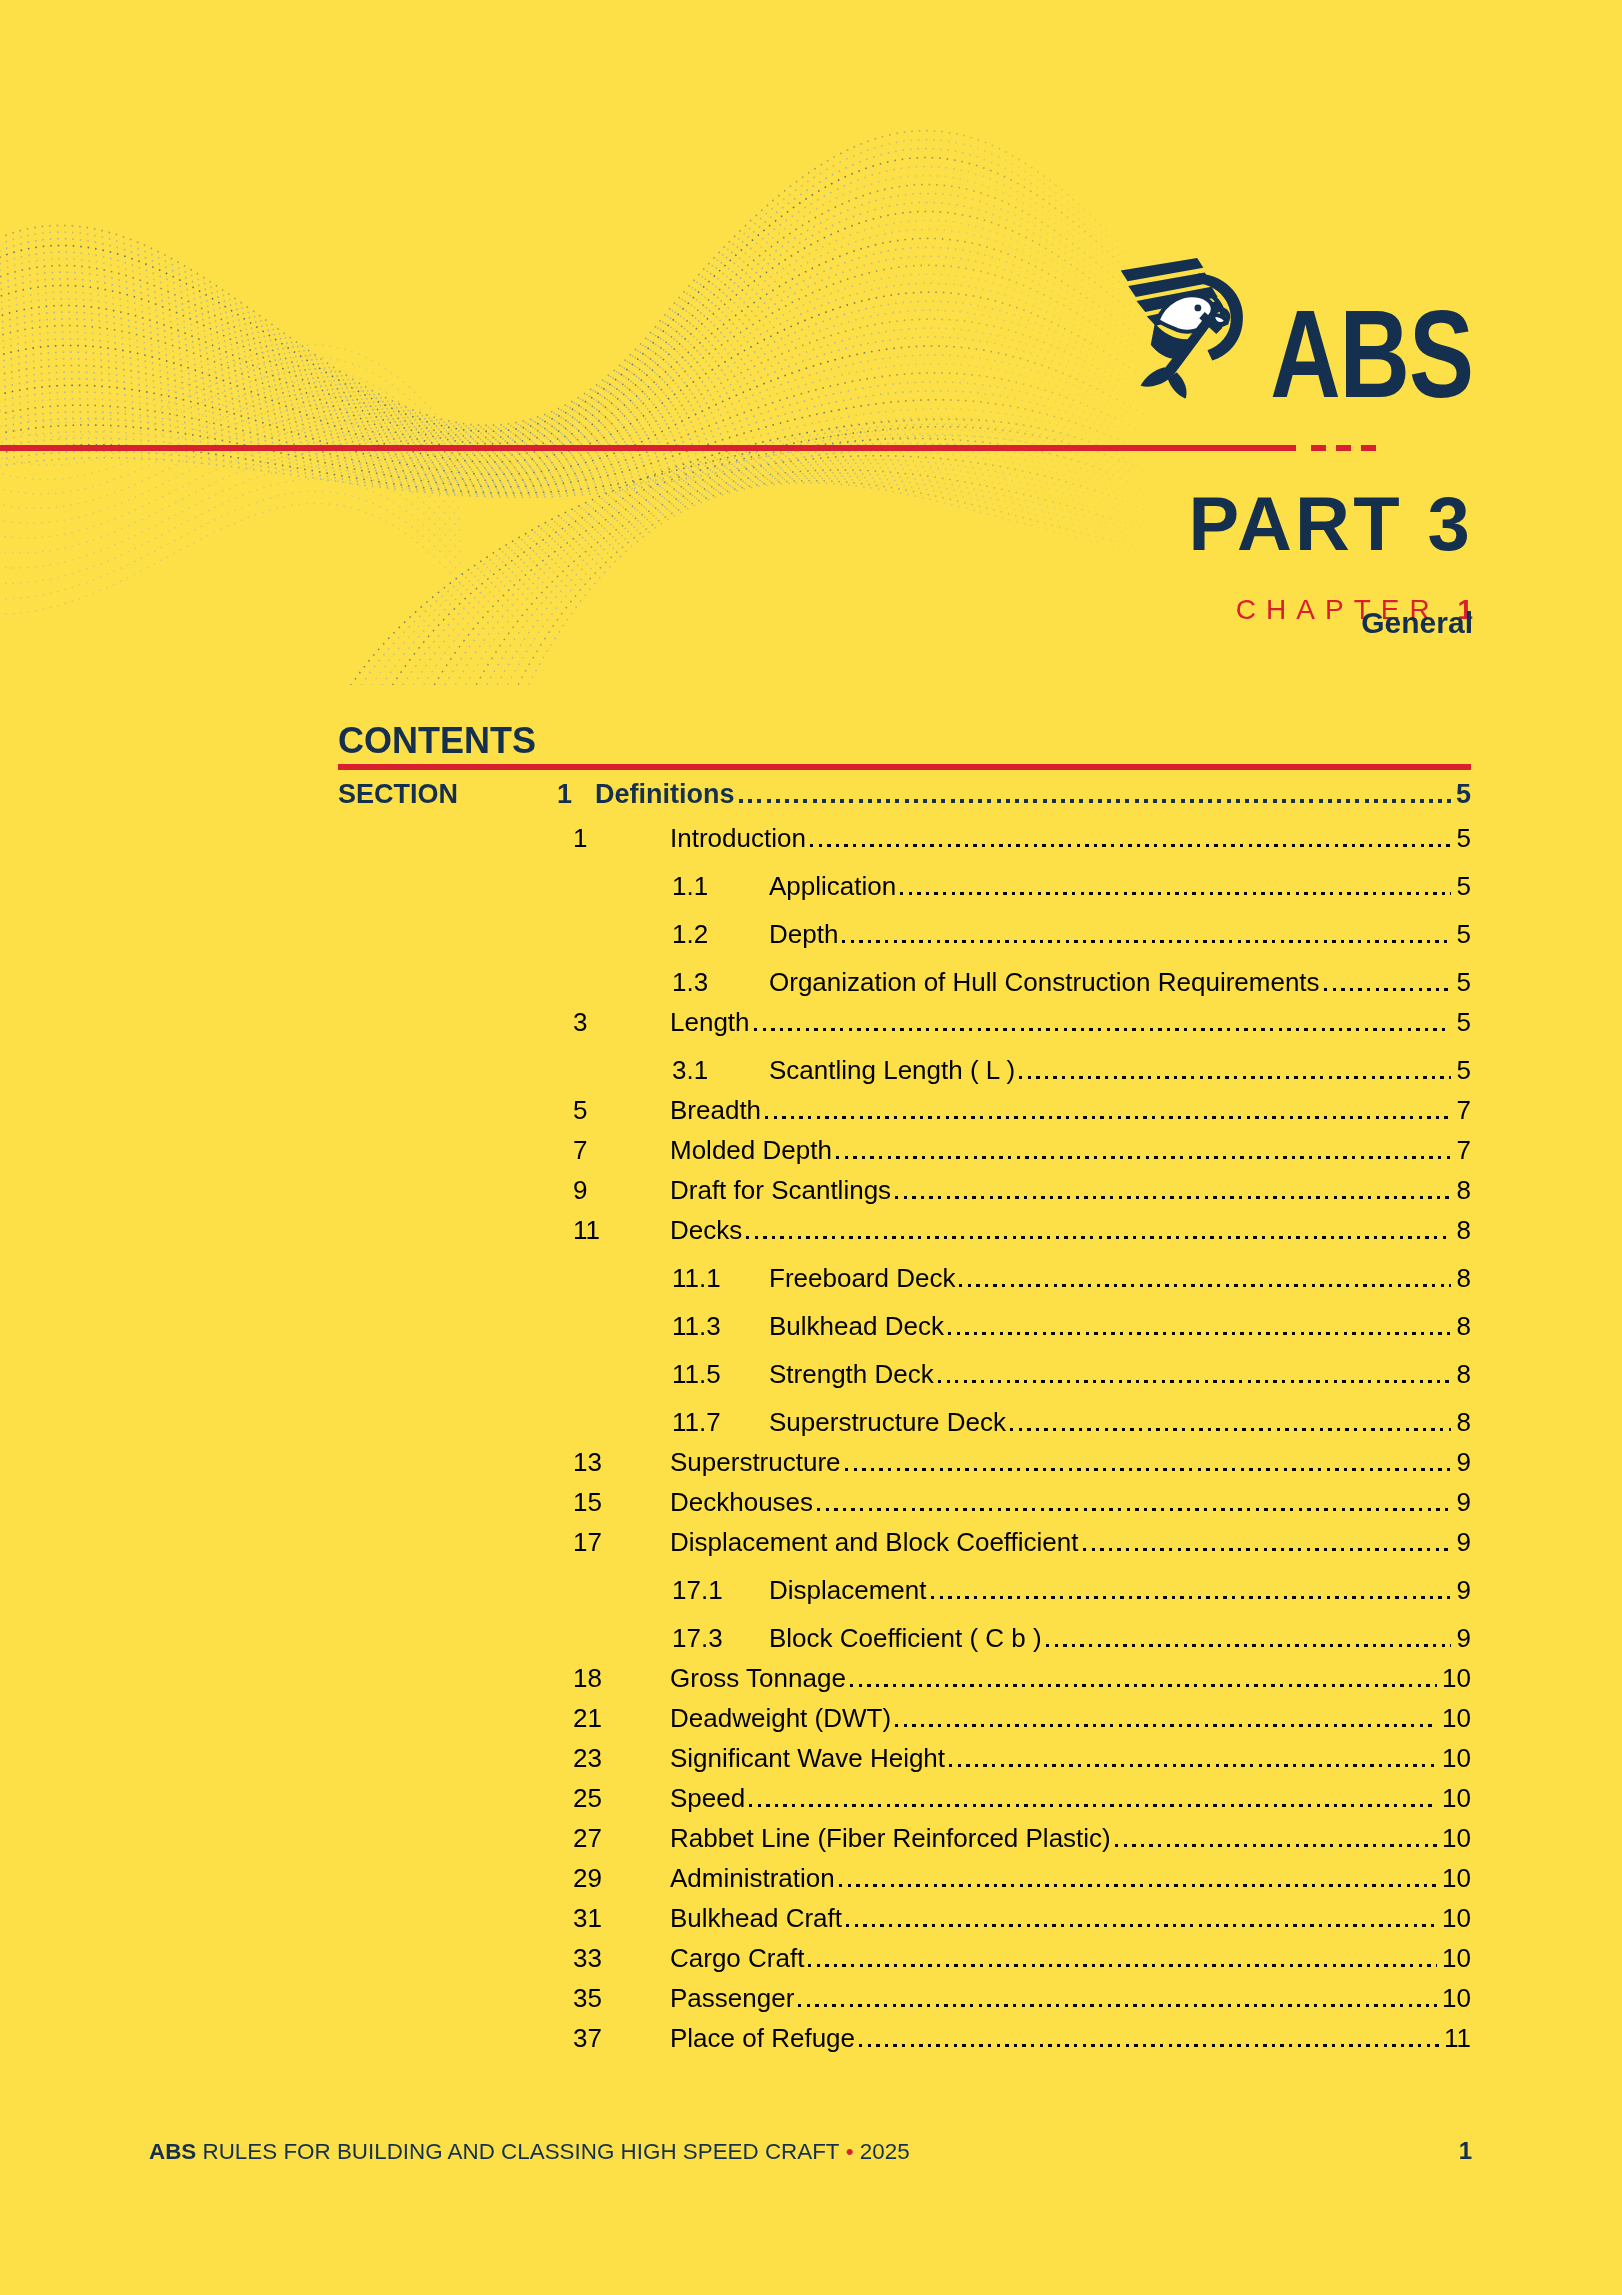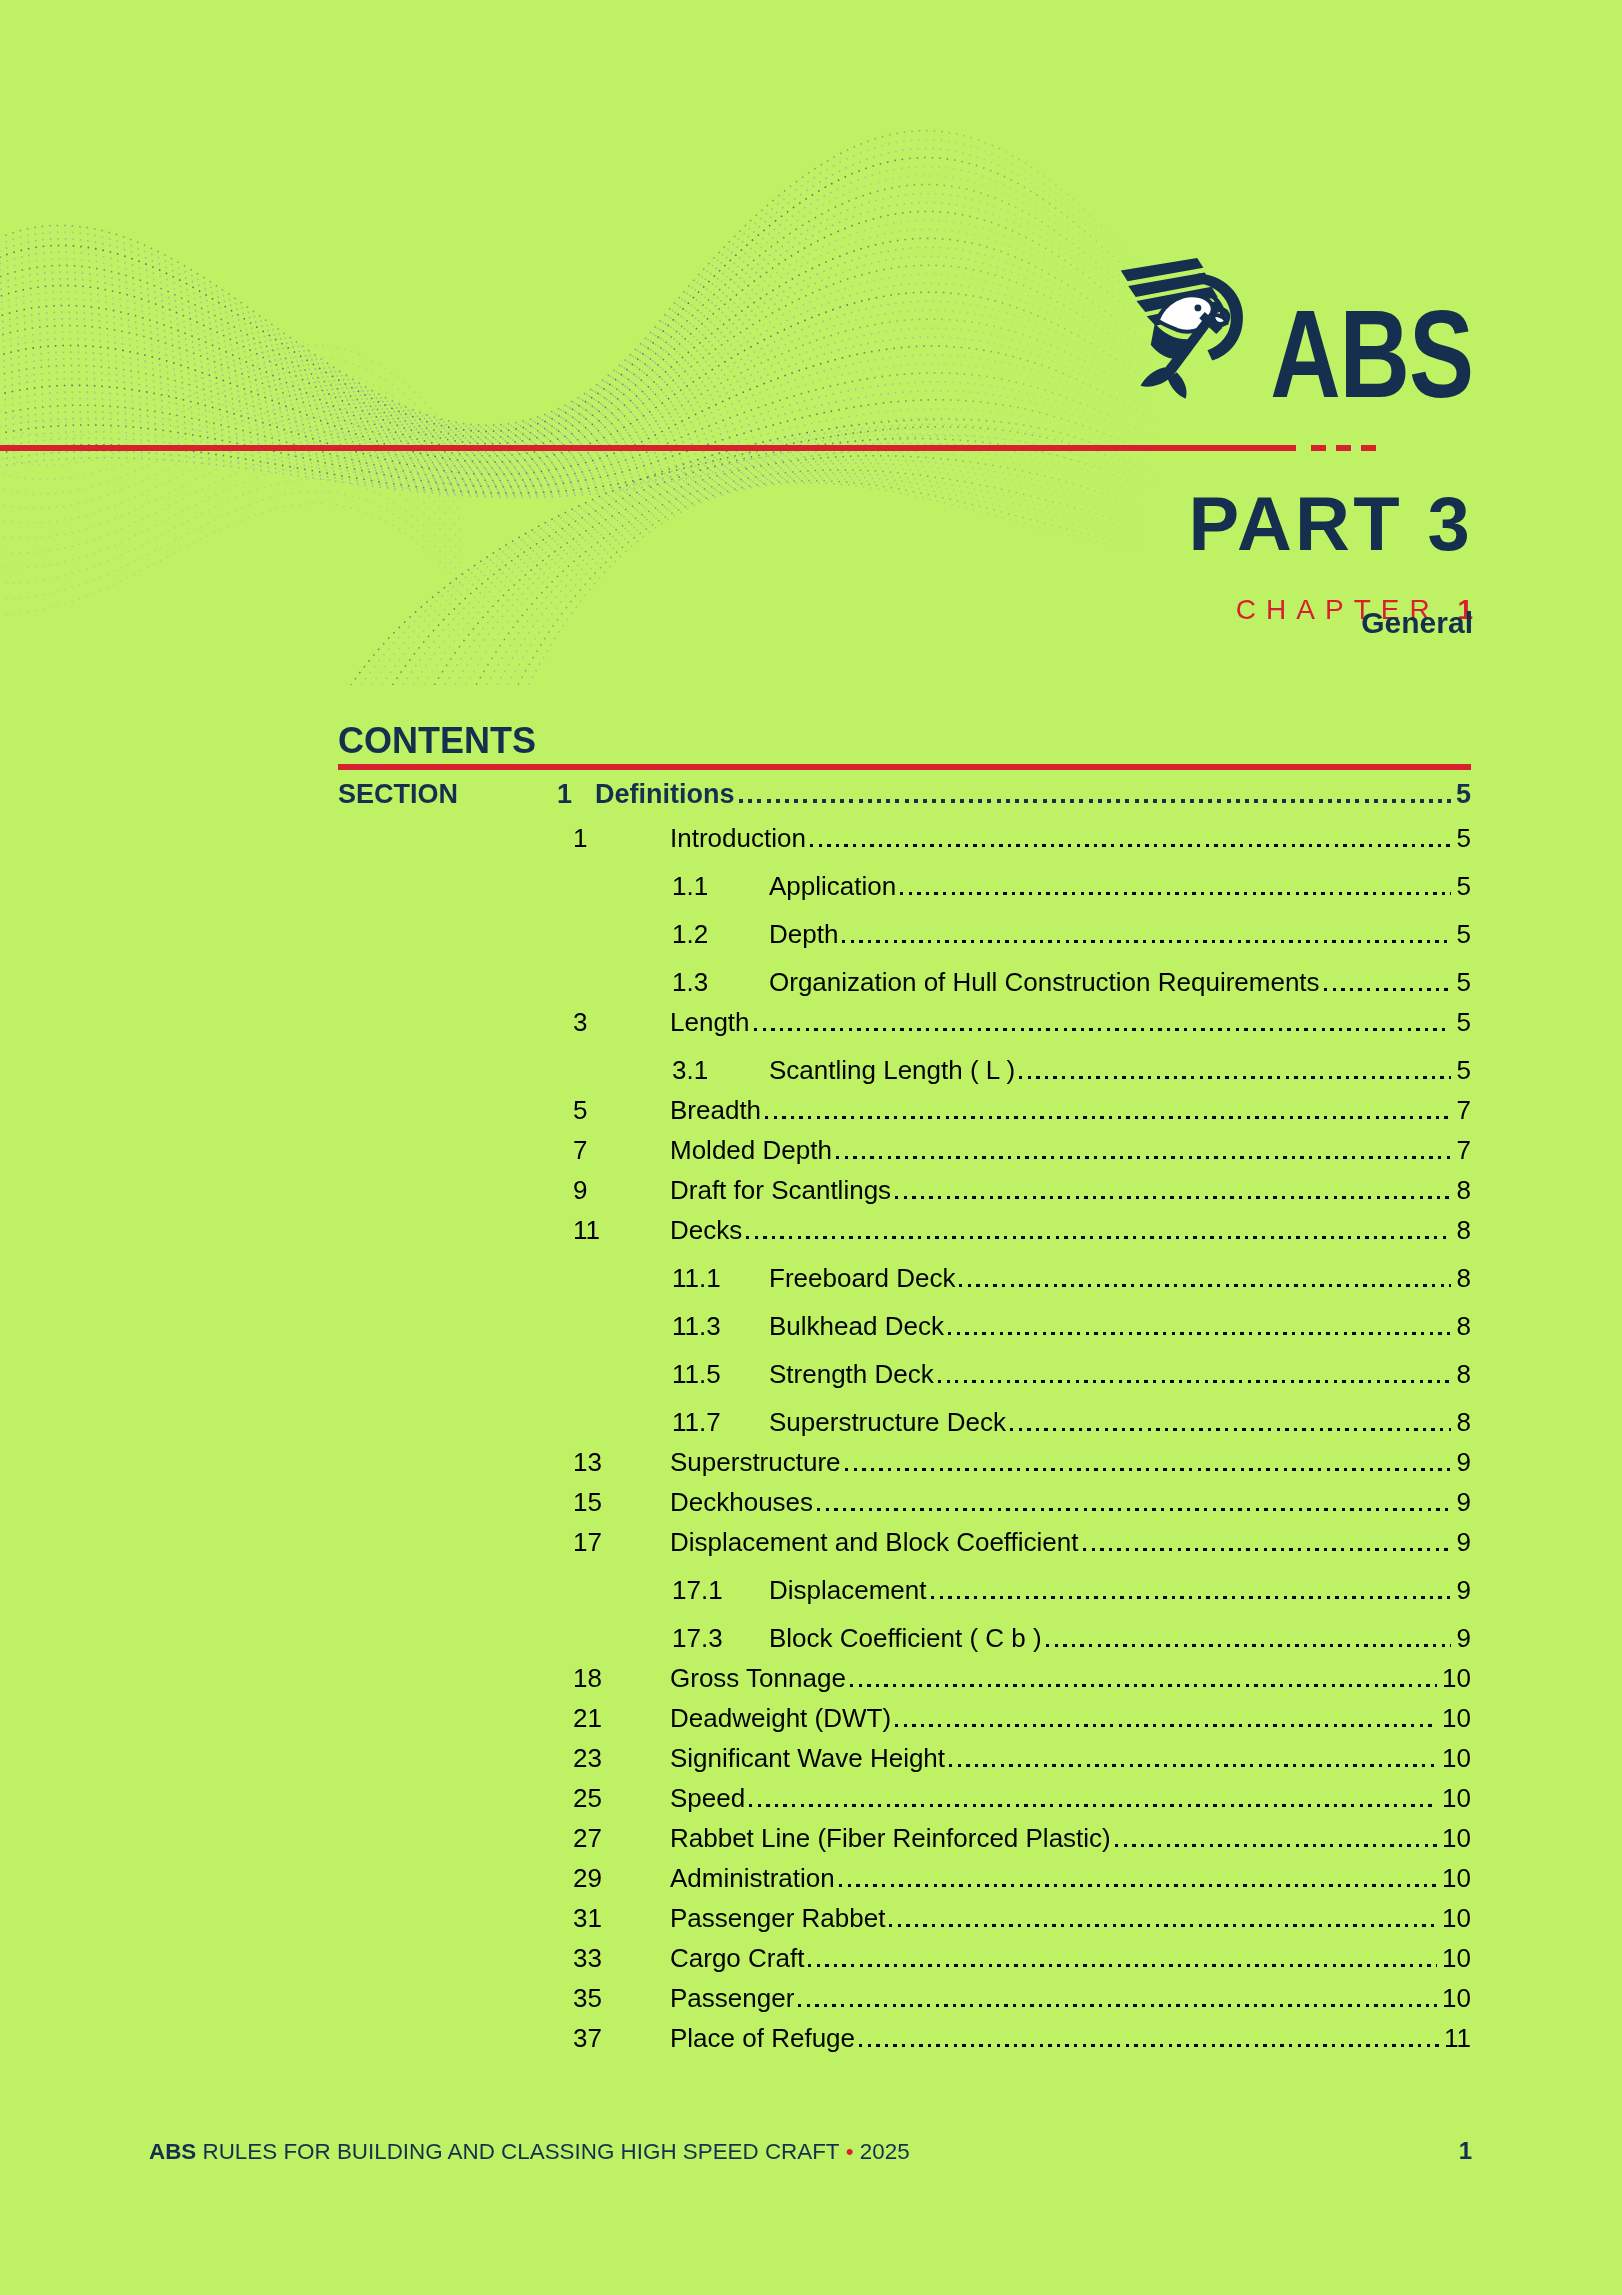--- a/index.html
+++ b/index.html
@@ -1,17 +1,17 @@
 <!DOCTYPE html>
 <html style="font-size:10.5px"><head>
 <meta charset="utf-8">
 <style>
   html,body{margin:0;padding:0;background:#ffffff;}
   .page{
-    position:relative;width:1623px;height:2295px;background:#bef264;overflow:hidden;
+    position:relative;width:1623px;height:2295px;background:#fde047;overflow:hidden;
     font-family:"Liberation Sans","DejaVu Sans",sans-serif;color:#000;
   }
   
   .wave-wrap{
     position:absolute;left:0;top:105px;width:1199px;height:580px;
     -webkit-mask-image:linear-gradient(90deg,#000 70%,transparent 97%);
     mask-image:linear-gradient(90deg,#000 70%,transparent 97%);
   }
   .wave-wrap svg{display:block;width:100%;height:100%;}
   
@@ -327,21 +327,21 @@
       <span class="pg">10</span>
     </div>
       <div class="toc-row l1">
       <span class="num">29</span>
       <span class="title">Administration</span>
       <span class="leader"></span>
       <span class="pg">10</span>
     </div>
       <div class="toc-row l1">
       <span class="num">31</span>
-      <span class="title">Passenger Rabbet</span>
+      <span class="title">Bulkhead Craft</span>
       <span class="leader"></span>
       <span class="pg">10</span>
     </div>
       <div class="toc-row l1">
       <span class="num">33</span>
       <span class="title">Cargo Craft</span>
       <span class="leader"></span>
       <span class="pg">10</span>
     </div>
       <div class="toc-row l1">

